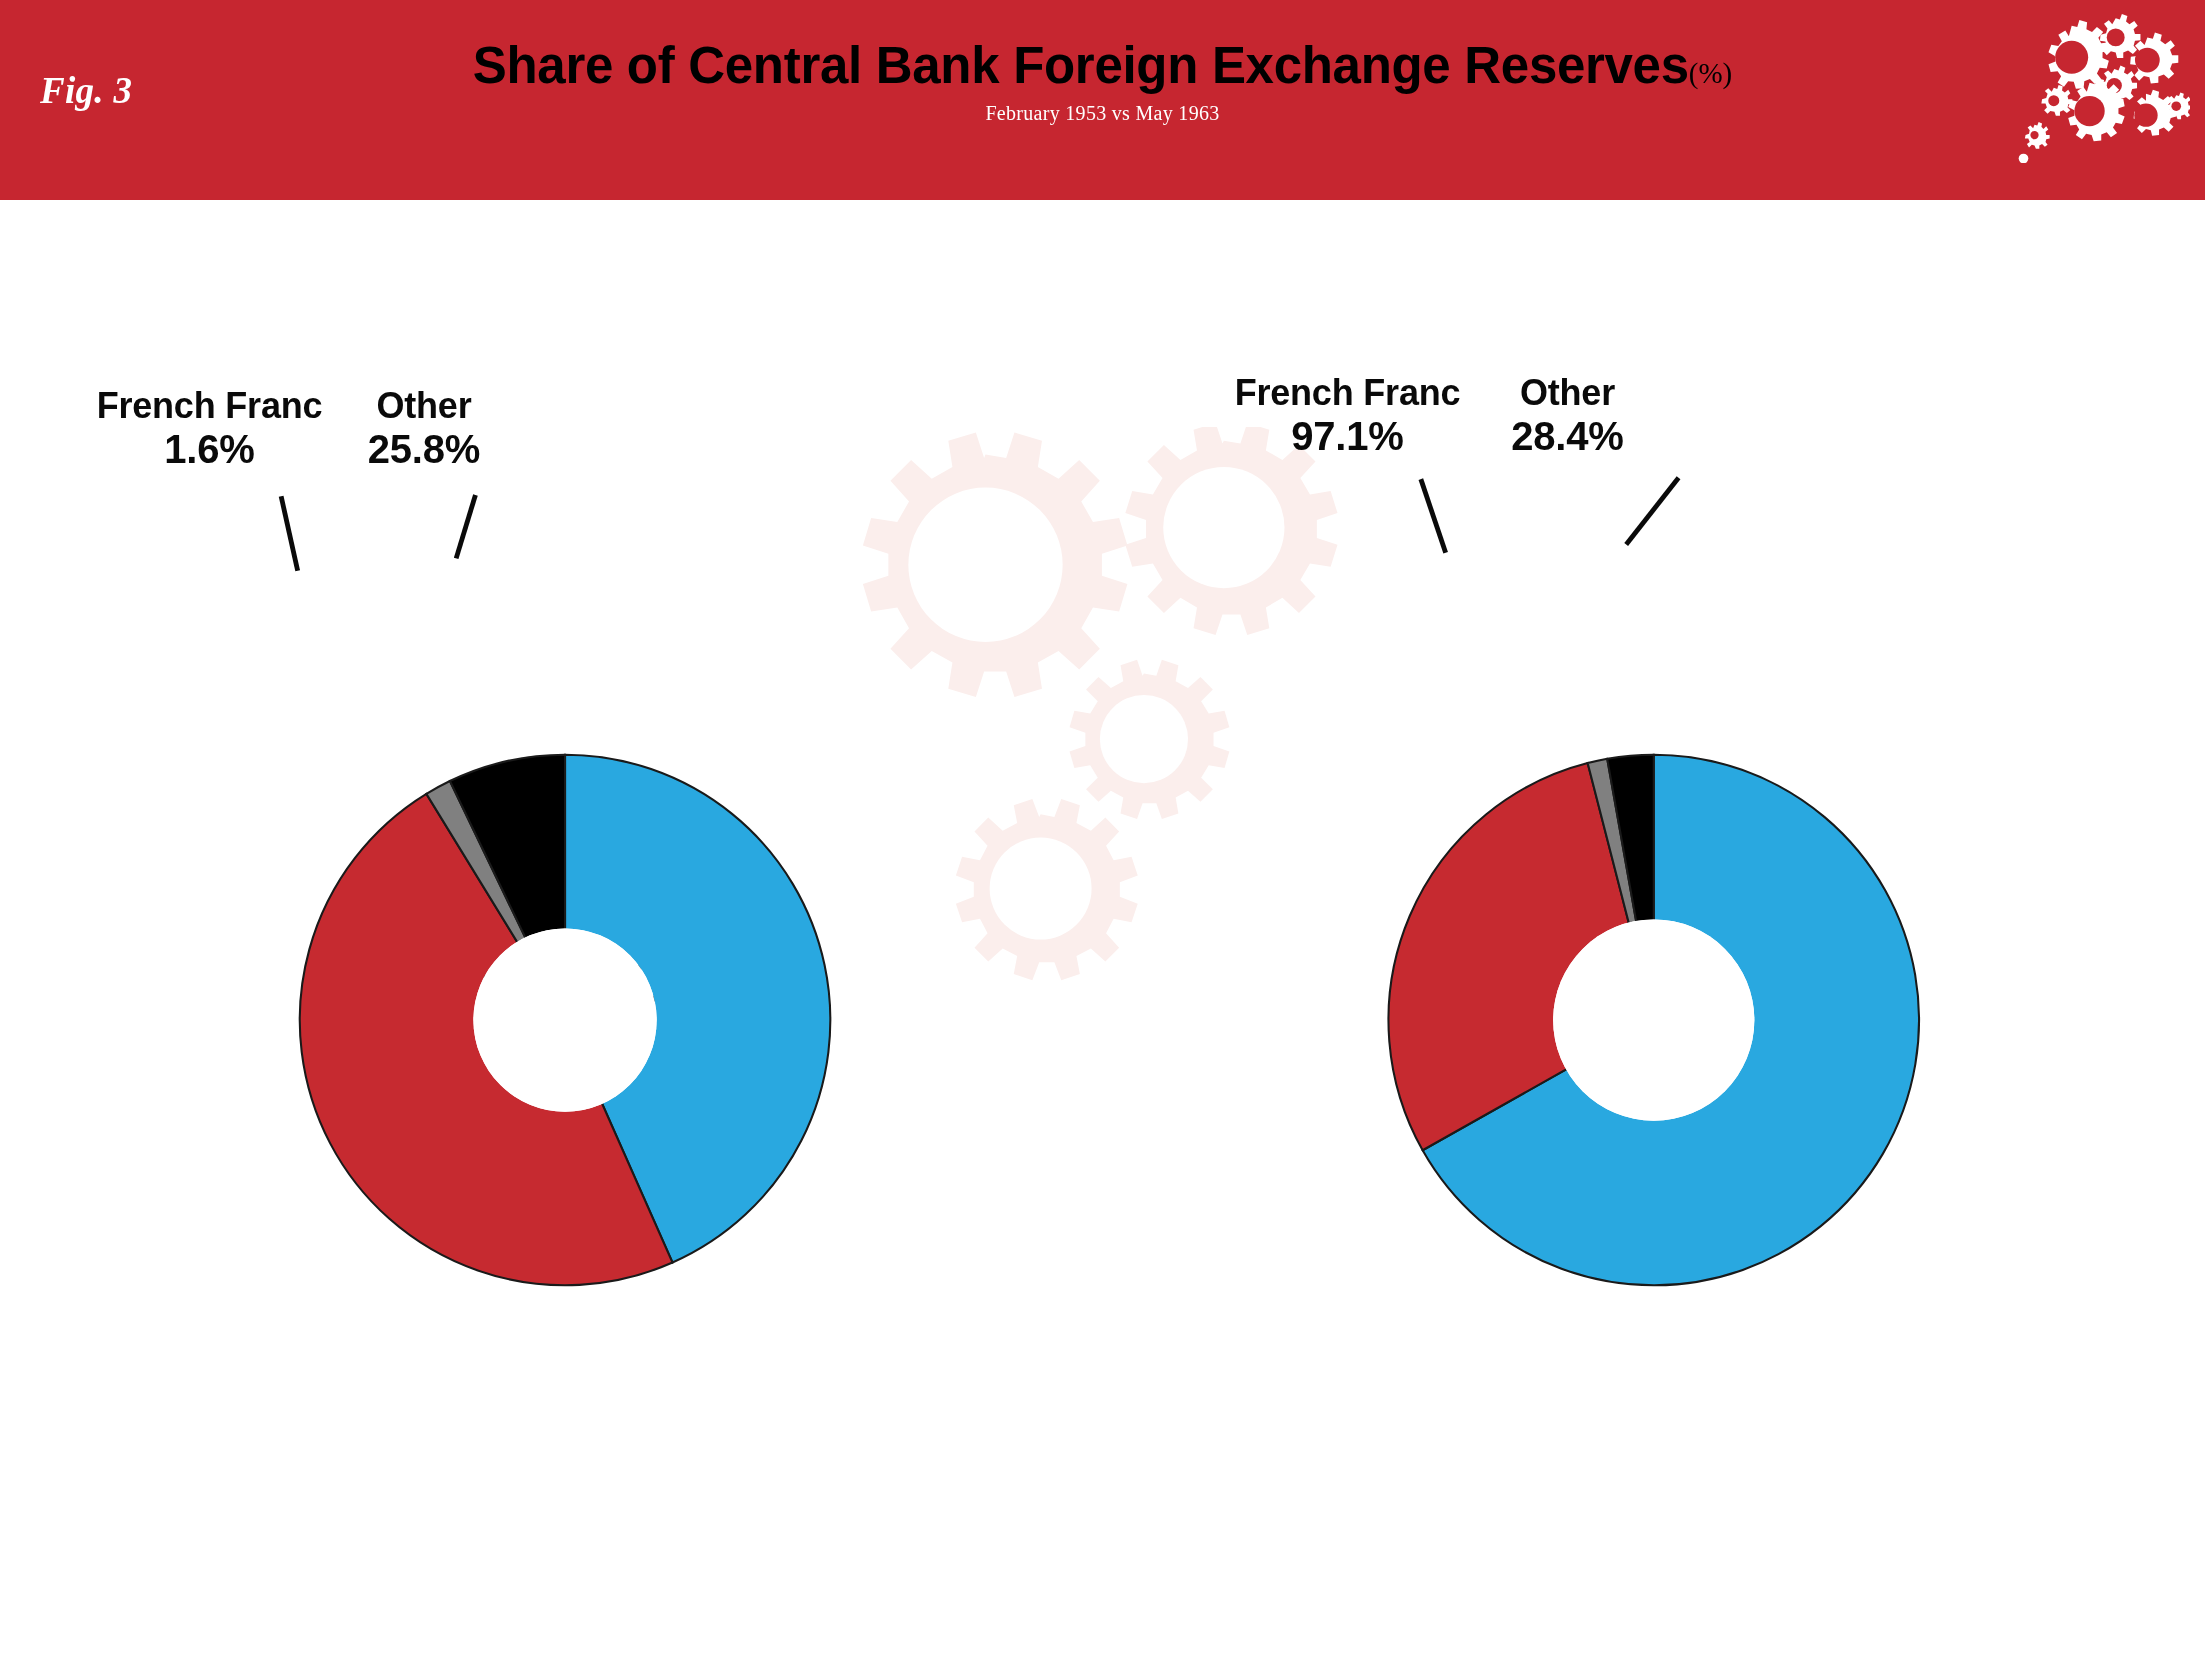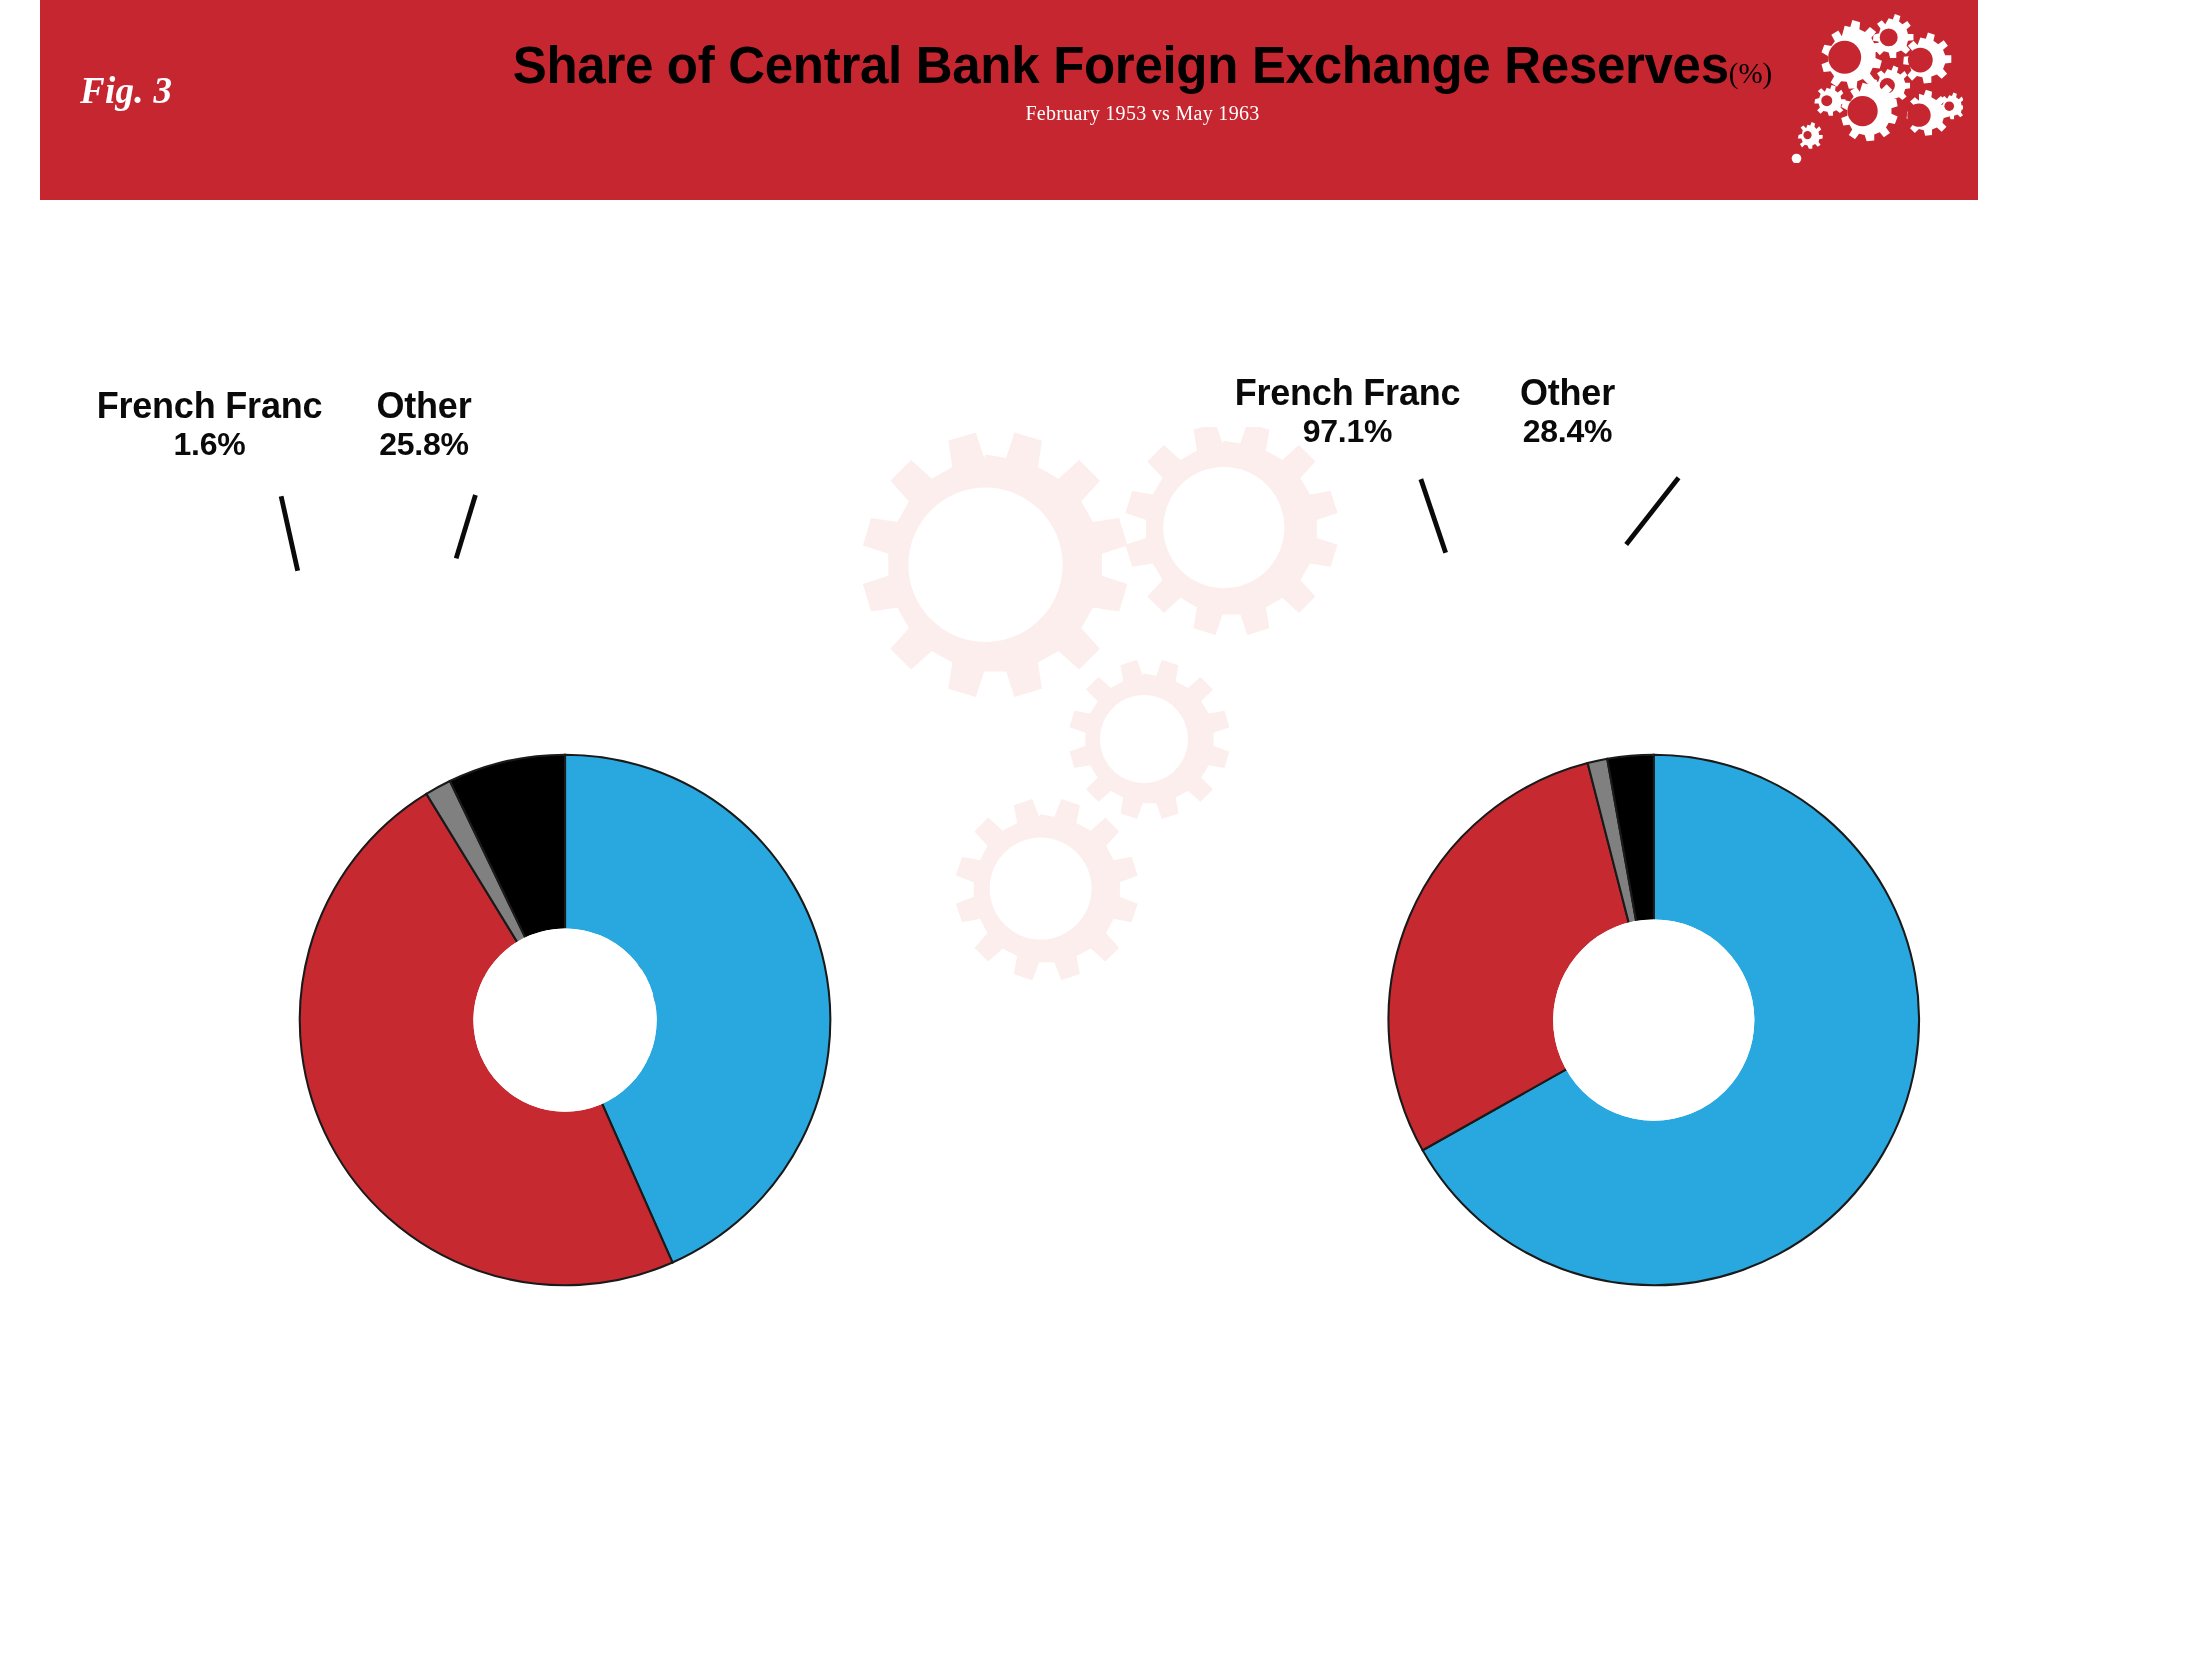--- a/index.html
+++ b/index.html
@@ -8,24 +8,23 @@
     width:2205px;height:1654px;
     background:#ffffff;
     font-family:"Liberation Sans", sans-serif;
     overflow:hidden;
     position:relative;
   }
   #stage{position:relative;width:2205px;height:1654px;overflow:hidden;}
 
   
   .header{
-    position:absolute;left:0;top:0;width:1938px;height:200px;
+    position:absolute;left:0;top:0;width:2205px;height:200px;
     background:#C62630;
     overflow:hidden;
-    margin-left:40px;
   }
   .fig-label{
     position:absolute;left:40px;top:69px;
     font-family:"Liberation Serif", serif;
     font-style:italic;font-weight:bold;
     font-size:37px;color:#ffffff;
     letter-spacing:0.3px;
     white-space:nowrap;
   }
   .title-block{
@@ -99,21 +98,21 @@
   .slice-label .sl-name{display:block;font-size:32px;letter-spacing:-0.2px;}
   .slice-label .sl-val{display:block;font-size:32px;letter-spacing:-0.2px;}
 
   .callout{
     position:absolute;
     font-family:"Liberation Sans", sans-serif;
     font-weight:bold;color:#0a0a0a;
     line-height:1.15;text-align:center;white-space:nowrap;
   }
   .callout .co-name{display:block;font-size:36px;letter-spacing:-0.2px;}
-  .callout .co-val{display:block;font-size:32px;letter-spacing:-0.2px;}
+  .callout .co-val{display:block;font-size:40px;letter-spacing:-0.2px;}
 
   
   #lab-l-usd{left:796px;top:689px;text-align:left;}
   #lab-l-gbp{left:110px;top:944px;text-align:left;}
   #co-l-ff{left:96px;top:185px;width:227px;}
   #co-l-other{left:331px;top:185px;width:186px;}
 
   
   #lab-r-usd{left:1947px;top:796px;text-align:left;}
   #lab-r-gbp{left:1178px;top:717px;text-align:left;}

